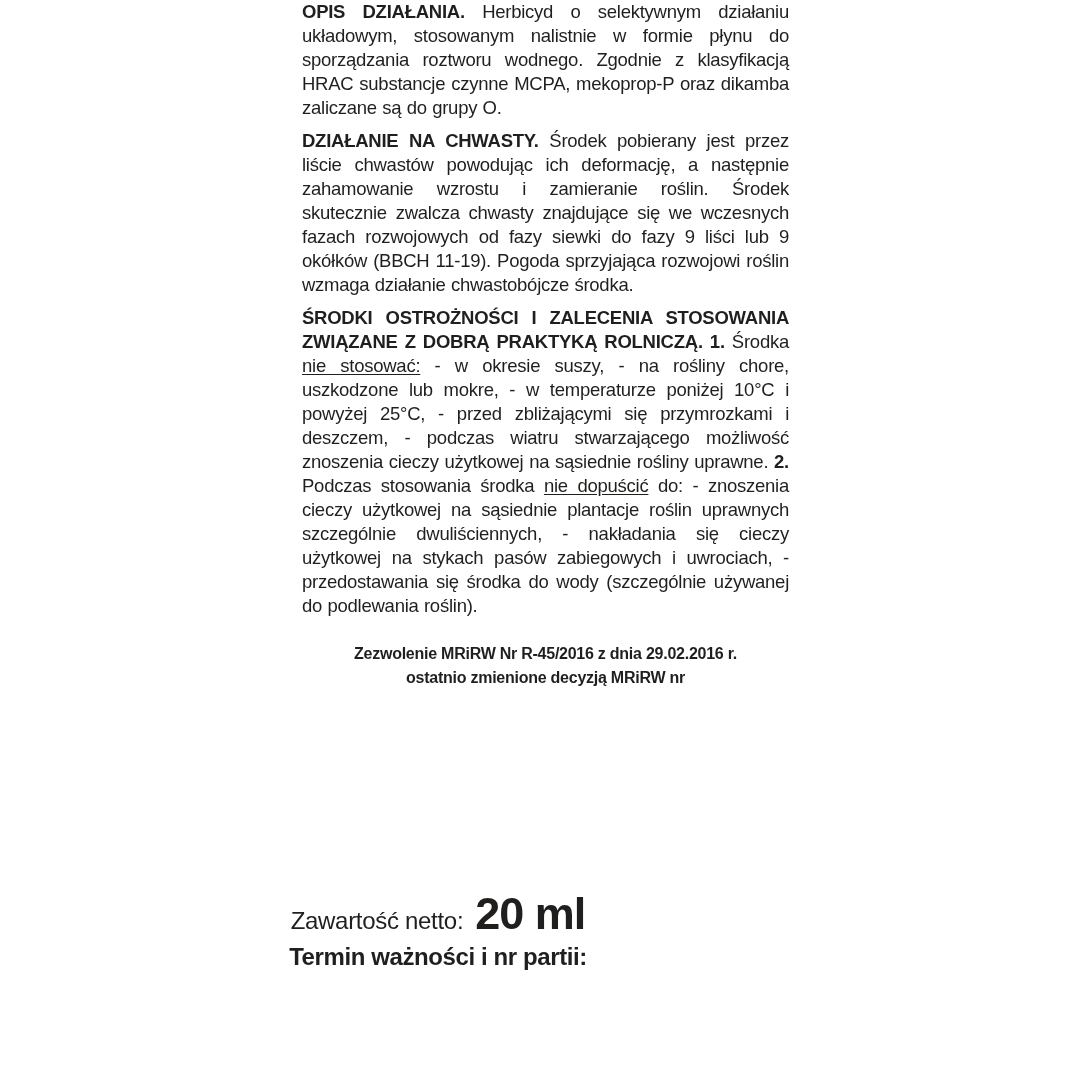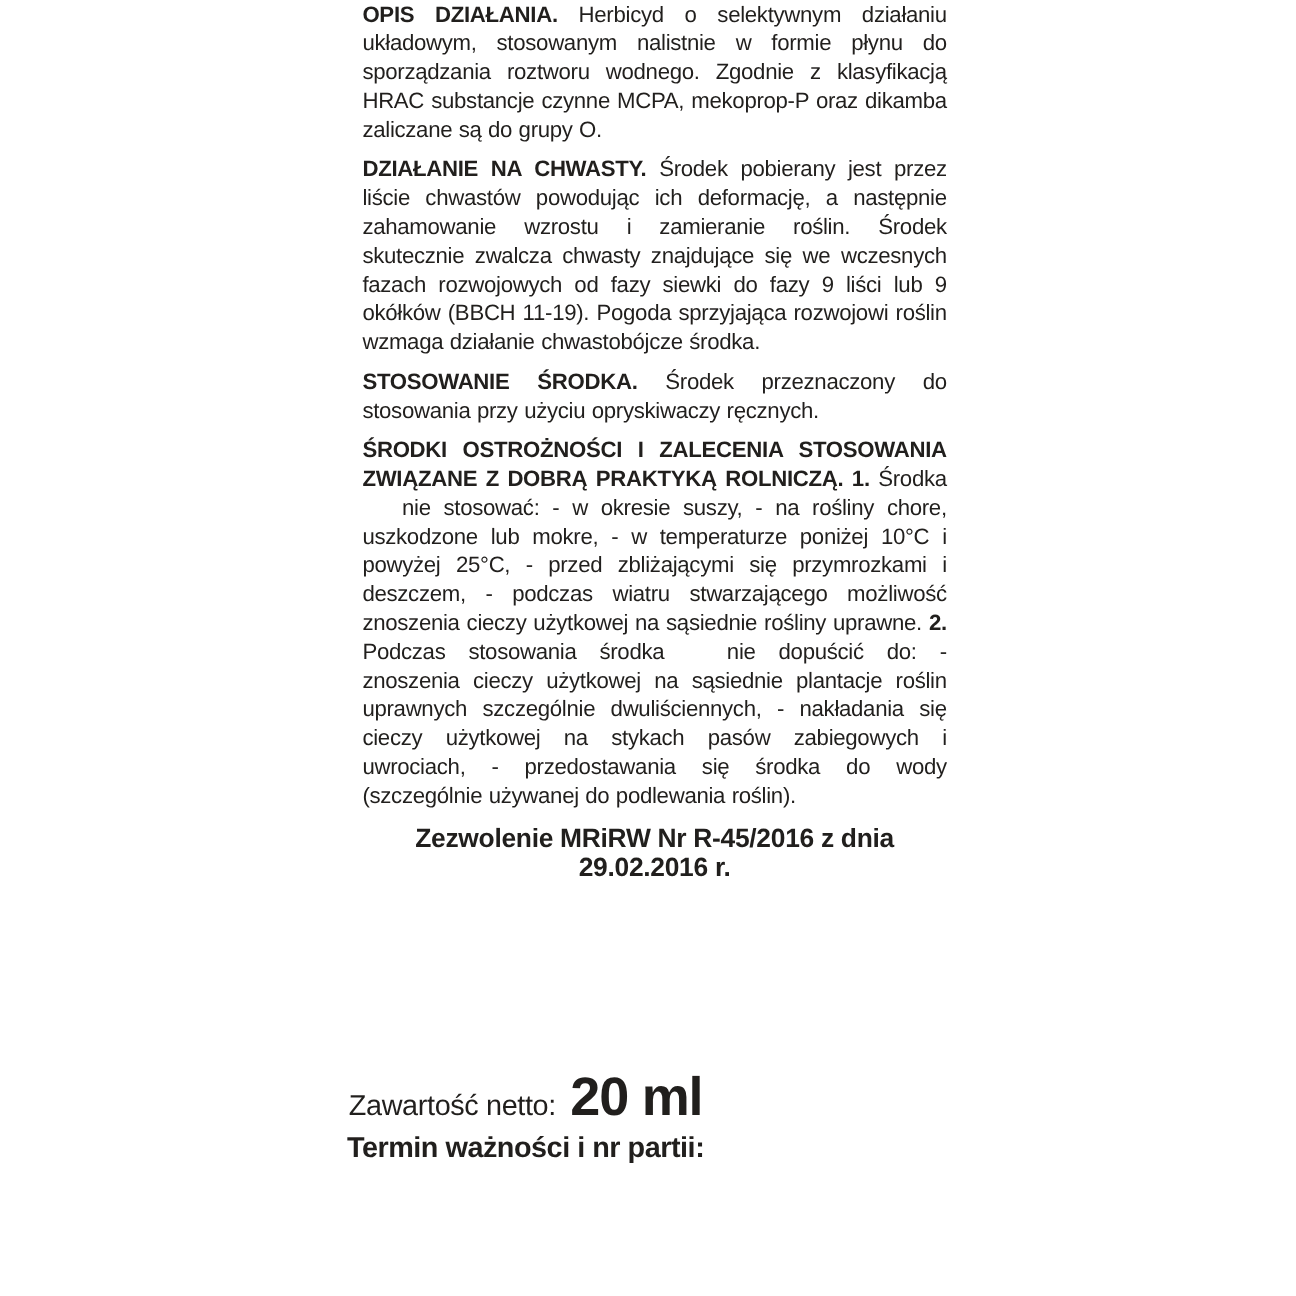--- a/index.html
+++ b/index.html
@@ -23,26 +23,26 @@
   }
   p.body-par {
     margin: 0 0 9px 0;
     font-size: 18.5px;
     line-height: 24px;
     text-align: justify;
     letter-spacing: -0.25px;
     word-spacing: 0.5px;
   }
   .b { font-weight: bold; }
-  .u { text-underline-offset: 2px; margin-left: 33px; }
+  .u { text-decoration: underline; text-underline-offset: 2px; }
   .authorization {
-    margin-top: 12px;
+    margin-top: 24px;
     text-align: center;
     font-weight: bold;
-    font-size: 22px;
+    font-size: 16px;
     line-height: 24px;
     letter-spacing: -0.25px;
   }
   .bottom-section {
     position: absolute;
     top: 888px;
     left: 0;
     width: 876px;
     text-align: center;
   }
@@ -67,25 +67,25 @@
     font-weight: bold;
     letter-spacing: -0.4px;
   }
 </style>
 </head>
 <body>
 
 <div class="label-column">
   <p class="body-par"><span class="b">OPIS DZIAŁANIA.</span><span> Herbicyd o selektywnym działaniu układowym, stosowanym nalistnie w formie płynu do sporządzania roztworu wodnego. Zgodnie z klasyfikacją HRAC substancje czynne MCPA, mekoprop-P oraz dikamba zaliczane są do grupy O.</span></p>
   <p class="body-par"><span class="b">DZIAŁANIE NA CHWASTY.</span><span> Środek pobierany jest przez liście chwastów powodując ich deformację, a następnie zahamowanie wzrostu i zamieranie roślin. Środek skutecznie zwalcza chwasty znajdujące się we wczesnych fazach rozwojowych od fazy siewki do fazy 9 liści lub 9 okółków (BBCH 11-19). Pogoda sprzyjająca rozwojowi roślin wzmaga działanie chwastobójcze środka.</span></p>
-  <p class="body-par"><span class="b">STOSOWANIE ŚRODKA.</span><span> Środek przeznaczony do stosowania przy użyciu opryskiwaczy ręcznych.</span></p>
   <p class="body-par"><span class="b">ŚRODKI OSTROŻNOŚCI I ZALECENIA STOSOWANIA ZWIĄZANE Z DOBRĄ PRAKTYKĄ ROLNICZĄ. </span><span class="b">1.</span><span> Środka </span><span class="u">nie stosować:</span><span> - w okresie suszy, - na rośliny chore, uszkodzone lub mokre, - w temperaturze poniżej 10°C i powyżej 25°C, - przed zbliżającymi się przymrozkami i deszczem, - podczas wiatru stwarzającego możliwość znoszenia cieczy użytkowej na sąsiednie rośliny uprawne. </span><span class="b">2.</span><span> Podczas stosowania środka </span><span class="u">nie dopuścić</span><span> do: - znoszenia cieczy użytkowej na sąsiednie plantacje roślin uprawnych szczególnie dwuliściennych, - nakładania się cieczy użytkowej na stykach pasów zabiegowych i uwrociach, - przedostawania się środka do wody (szczególnie używanej do podlewania roślin).</span></p>
 
   <div class="authorization">
     <div>Zezwolenie MRiRW Nr R-45/2016 z dnia 29.02.2016 r.</div>
+    <div>ostatnio zmienione decyzją MRiRW nr</div>
   </div>
 </div>
 
 <div class="bottom-section">
   <div class="net-line">
     <span class="net-label">Zawartość netto:</span>
     <span class="net-value">20 ml</span>
   </div>
   <div class="batch-line">Termin ważności i nr partii:</div>
 </div>

